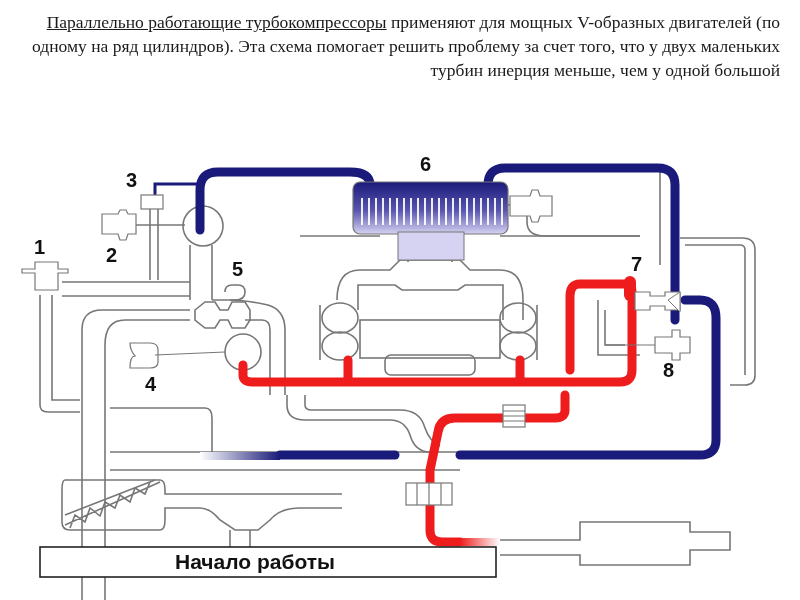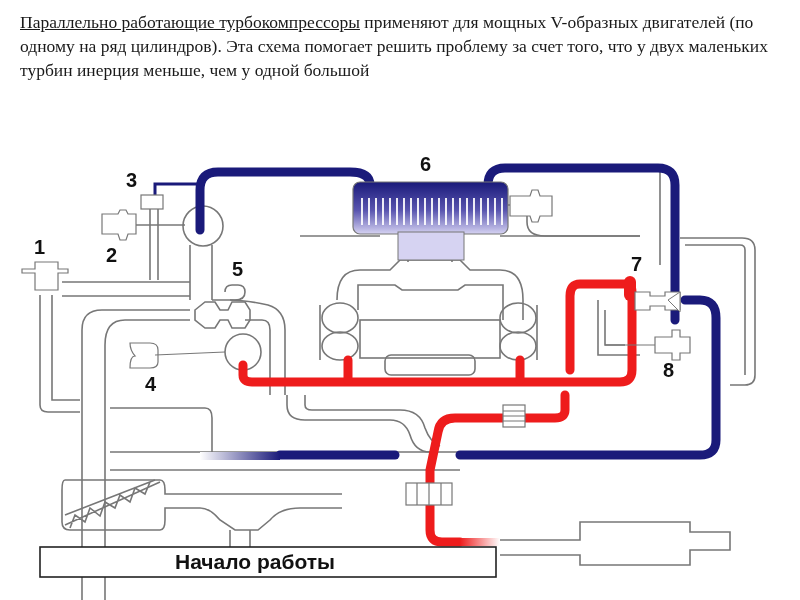--- a/index.html
+++ b/index.html
@@ -1,17 +1,17 @@
 <!DOCTYPE html>
 <html><head>
 <meta charset="utf-8">
 <style>
   html,body{margin:0;padding:0;background:#ffffff;}
   body{width:800px;height:600px;position:relative;overflow:hidden;font-family:"Liberation Serif",serif;}
-  .caption{position:absolute;left:20px;top:10px;width:760px;text-align:left;font-size:17.5px;line-height:24px;color:#1a1a1a;}
+  .caption{position:absolute;left:20px;top:10px;width:760px;text-align:right;font-size:17.5px;line-height:24px;color:#1a1a1a;}
   .caption .u{text-decoration:underline;}
   svg{position:absolute;left:0;top:0;}
   .num{font-family:"Liberation Sans",sans-serif;font-weight:bold;font-size:20px;fill:#111;}
   .start-label{font-family:"Liberation Sans",sans-serif;font-weight:bold;font-size:21px;fill:#111;}
 </style>
 </head>
 <body>
 
 <div class="caption">
   <span class="u">Параллельно работающие турбокомпрессоры</span><span> применяют для мощных V-образных двигателей (по одному на ряд цилиндров). Эта схема помогает решить проблему за счет того, что у двух маленьких турбин инерция меньше, чем у одной большой</span>

